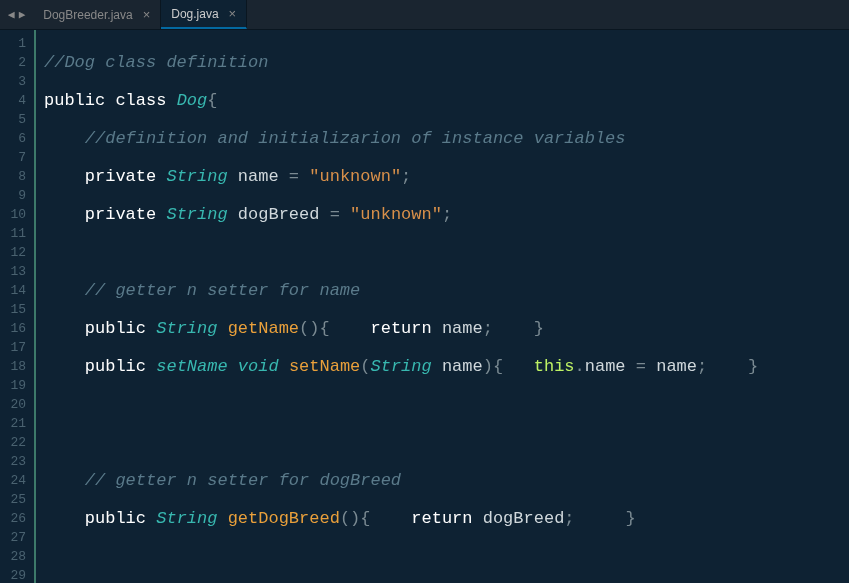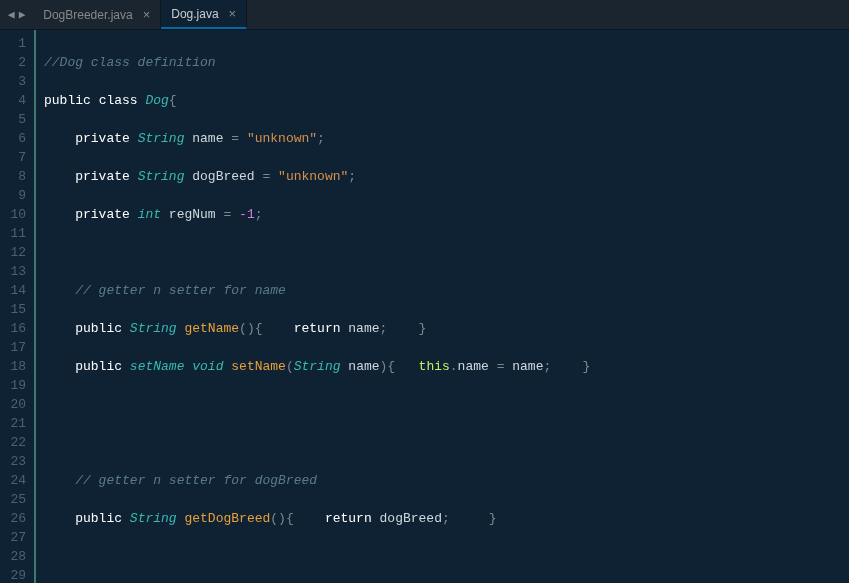--- a/index.html
+++ b/index.html
@@ -64,21 +64,21 @@
       font-size: 13px;
       line-height: 19px;
       user-select: none;
       min-width: 36px;
       border-right: 2px solid #3d7a6a;
     }
     .gutter .ln { display: block; }
     .code {
       flex: 1;
       padding: 4px 0 0 8px;
-      font-size: 13px;
+      font-size: 17px;
       line-height: 19px;
       white-space: pre;
       position: relative;
     }
     .line { display: block; height: 19px; }
     .c-comment { color: #5a7a8a; font-style: italic; }
     .c-keyword { color: #ffffff; }
     .c-type    { color: #38b8b0; font-style: italic; }
     .c-method  { color: #e9a03b; }
     .c-string  { color: #d8904a; }
@@ -133,23 +133,23 @@
       <span class="ln">24</span>
       <span class="ln">25</span>
       <span class="ln">26</span>
       <span class="ln">27</span>
       <span class="ln">28</span>
       <span class="ln">29</span>
     </div>
   <div class="code">
 <span class="line"><span class="c-comment">//Dog class definition</span></span>
 <span class="line"><span class="c-keyword">public</span> <span class="c-keyword">class</span> <span class="c-type">Dog</span><span class="c-punct">{</span></span>
+<span class="line">    <span class="c-comment">//definition and initializarion of instance variables</span></span>
 <span class="line">    <span class="c-keyword">private</span> <span class="c-type">String</span> <span class="c-plain">name</span><span class="c-punct"> = </span><span class="c-string">"unknown"</span><span class="c-punct">;</span></span>
 <span class="line">    <span class="c-keyword">private</span> <span class="c-type">String</span> <span class="c-plain">dogBreed</span><span class="c-punct"> = </span><span class="c-string">"unknown"</span><span class="c-punct">;</span></span>
-<span class="line">    <span class="c-keyword">private</span> <span class="c-type">int</span> <span class="c-plain">regNum</span><span class="c-punct"> = </span><span class="c-num">-1</span><span class="c-punct">;</span></span>
 <span class="line"></span>
 <span class="line">    <span class="c-comment">// getter n setter for name</span></span>
 <span class="line">    <span class="c-keyword">public</span> <span class="c-type">String</span> <span class="c-method">getName</span><span class="c-punct">(){    </span><span class="c-keyword">return</span> <span class="c-plain">name</span><span class="c-punct">;    }</span></span>
 <span class="line">    <span class="c-keyword">public</span> <span class="c-type">setName</span> <span class="c-type">void</span> <span class="c-method">setName</span><span class="c-punct">(</span><span class="c-type">String</span> <span class="c-plain">name</span><span class="c-punct">){   </span><span class="c-const">this</span><span class="c-punct">.</span><span class="c-plain">name</span><span class="c-punct"> = </span><span class="c-plain">name</span><span class="c-punct">;    }</span></span>
 <span class="line"></span>
 <span class="line"></span>
 <span class="line">    <span class="c-comment">// getter n setter for dogBreed</span></span>
 <span class="line">    <span class="c-keyword">public</span> <span class="c-type">String</span> <span class="c-method">getDogBreed</span><span class="c-punct">(){    </span><span class="c-keyword">return</span> <span class="c-plain">dogBreed</span><span class="c-punct">;     }</span></span>
 
 

